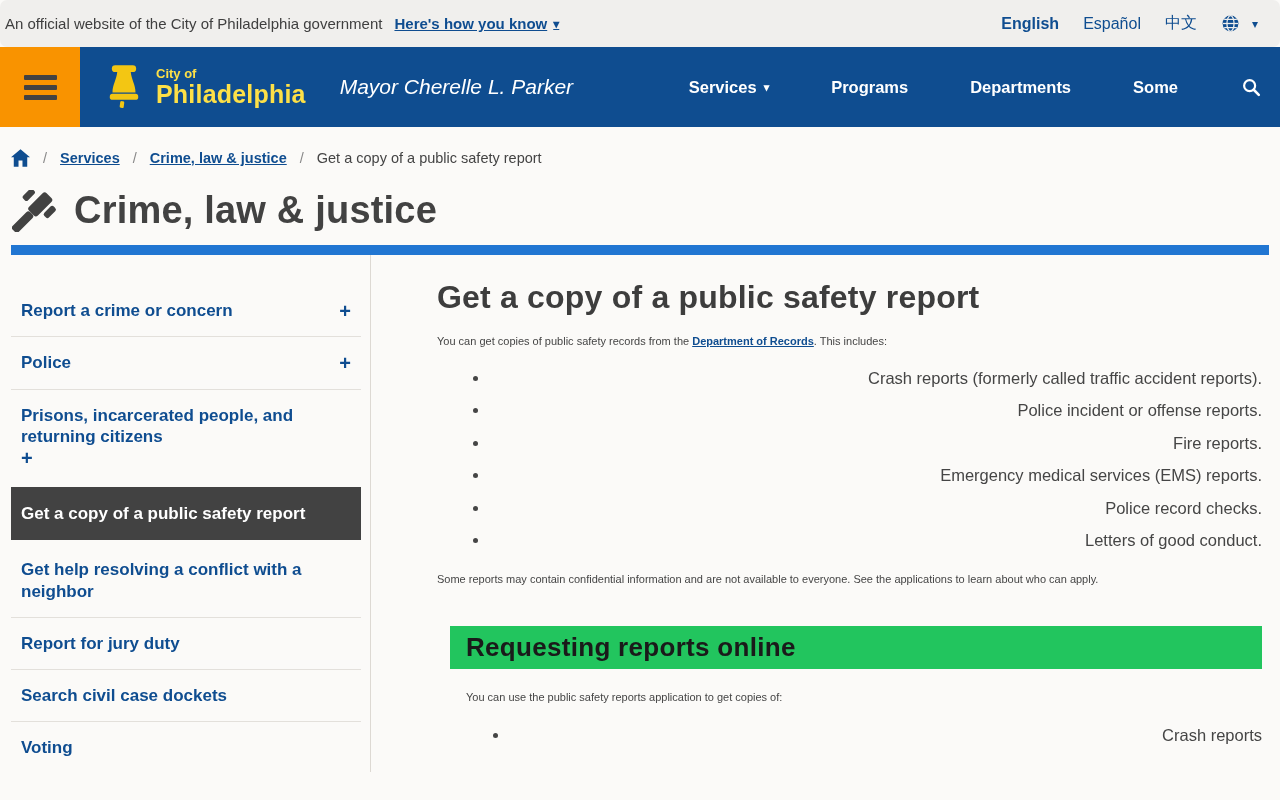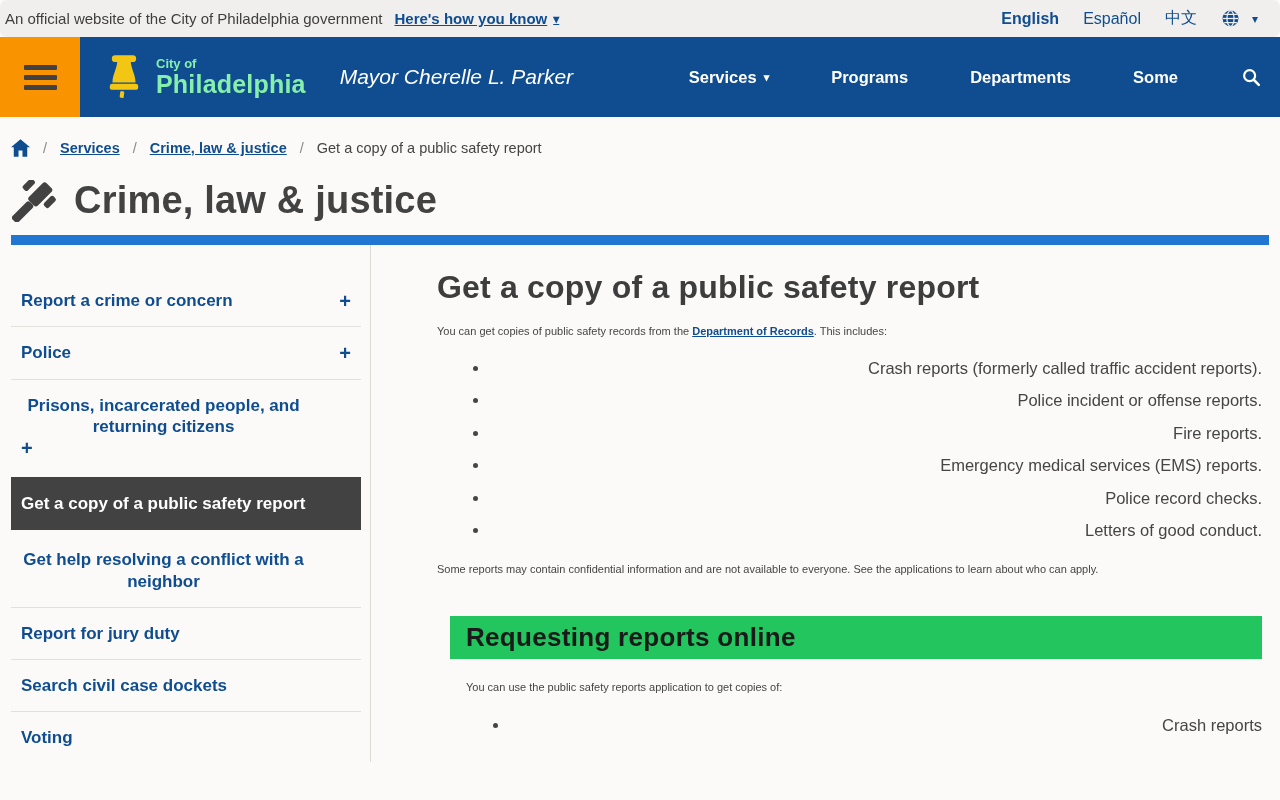--- a/index.html
+++ b/index.html
@@ -4,21 +4,21 @@
 <style>
   * { box-sizing: border-box; margin: 0; padding: 0; }
   html, body { width: 1280px; height: 800px; overflow: hidden; }
   body {
     font-family: "Liberation Sans", sans-serif;
     background: #fbfaf8;
     color: #444;
   }
   
   .topbar {
-    height: 37px; background: #f0efed;
+    height: 47px; background: #f0efed;
     display: flex; align-items: center;
     padding: 0 22px 0 5px; font-size: 15px; color: #3f3f3f; border-radius: 7px;
   }
   .howknow {
     margin-left: 12px; font-weight: 700; color: #0f4d90;
     text-decoration: underline; cursor: pointer; display: inline-flex; align-items: center; gap: 6px;
   }
   .caret { font-size: 12px; text-decoration: none; display: inline-block; }
   .lang-group { margin-left: auto; display: flex; align-items: center; gap: 24px; font-size: 16px; color: #0f4d90; }
   .lang { cursor: pointer; }
@@ -29,21 +29,21 @@
     height: 80px; background: #0f4d90;
     display: flex; align-items: center;
   }
   .hamburger {
     width: 80px; height: 80px; background: #f99300;
     display: flex; flex-direction: column; align-items: center; justify-content: center;
     gap: 5px; cursor: pointer; flex: 0 0 auto;
   }
   .hamburger span { display: block; width: 33px; height: 5px; background: #424242; border-radius: 1px; }
   .logo { display: flex; align-items: center; gap: 10px; margin-left: 22px; cursor: pointer; }
-  .logo-text { color: #86efac; line-height: 1; }
+  .logo-text { color: #fde047; line-height: 1; }
   .logo-cityof { font-size: 13px; font-weight: 600; display: block; margin-bottom: 2px; }
   .logo-phila { font-size: 25px; font-weight: 700; letter-spacing: 0.2px; display: block; }
   .mayor { color: #fff; font-style: italic; font-size: 21px; margin-left: 34px; }
   .nav-links { margin-left: auto; display: flex; align-items: center; gap: 62px; padding-right: 18px; }
   .nav-link { color: #fff; font-weight: 700; font-size: 16.5px; cursor: pointer; display: inline-flex; align-items: center; gap: 7px; }
   .nav-link .caret { font-size: 11px; }
   .nav-search { cursor: pointer; display: flex; align-items: center; }
   
   .breadcrumb {
     display: flex; align-items: center; gap: 13px;
@@ -59,21 +59,20 @@
   .title-rule { height: 10px; background: #2176d2; margin: 13px 11px 0 11px; }
   
   .content { display: flex; padding: 0 11px; height: 517px; }
   .sidebar-wrap { width: 360px; flex: 0 0 auto; border-right: 1px solid #ddd9d3; padding-top: 30px; }
   .sidebar { width: 350px; }
   .side-item {
     display: flex; justify-content: space-between; align-items: flex-start;
     padding: 15px 10px; border-bottom: 1px solid #e3e0db;
     color: #0f4d90; font-size: 17px; font-weight: 600; line-height: 1.25;
     cursor: pointer;
-    text-align: center;
   }
   .side-item .label { max-width: 285px; }
   .side-item .plus { color: #0f4d90; font-size: 20px; font-weight: 600; line-height: 1; margin-top: 1px; }
   .side-item.no-border { border-bottom: none; flex-direction: column; }
   .side-item.active {
     background: #424242; color: #fff; border-bottom: none;
     padding: 16px 10px; margin: 4px 0; font-weight: 700;
   }
   
   .main { flex: 1; padding: 24px 7px 0 66px; }

